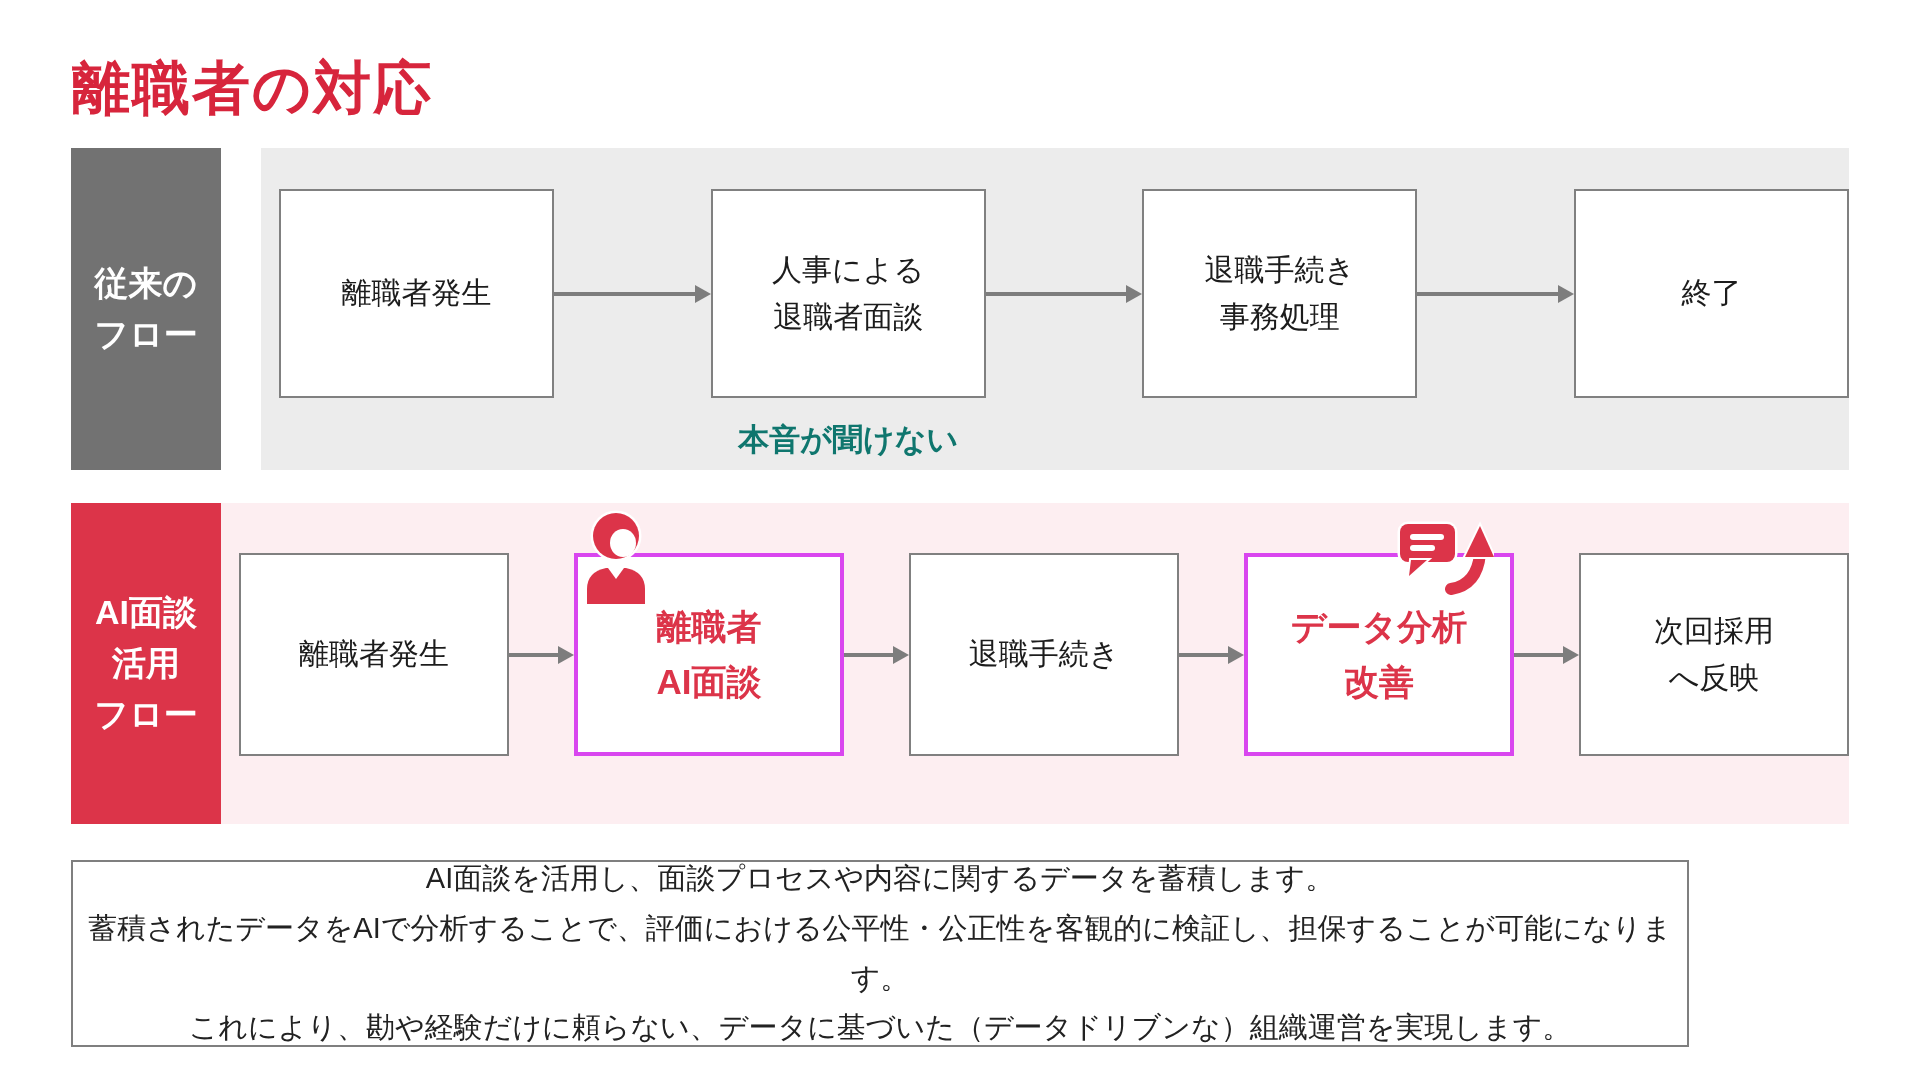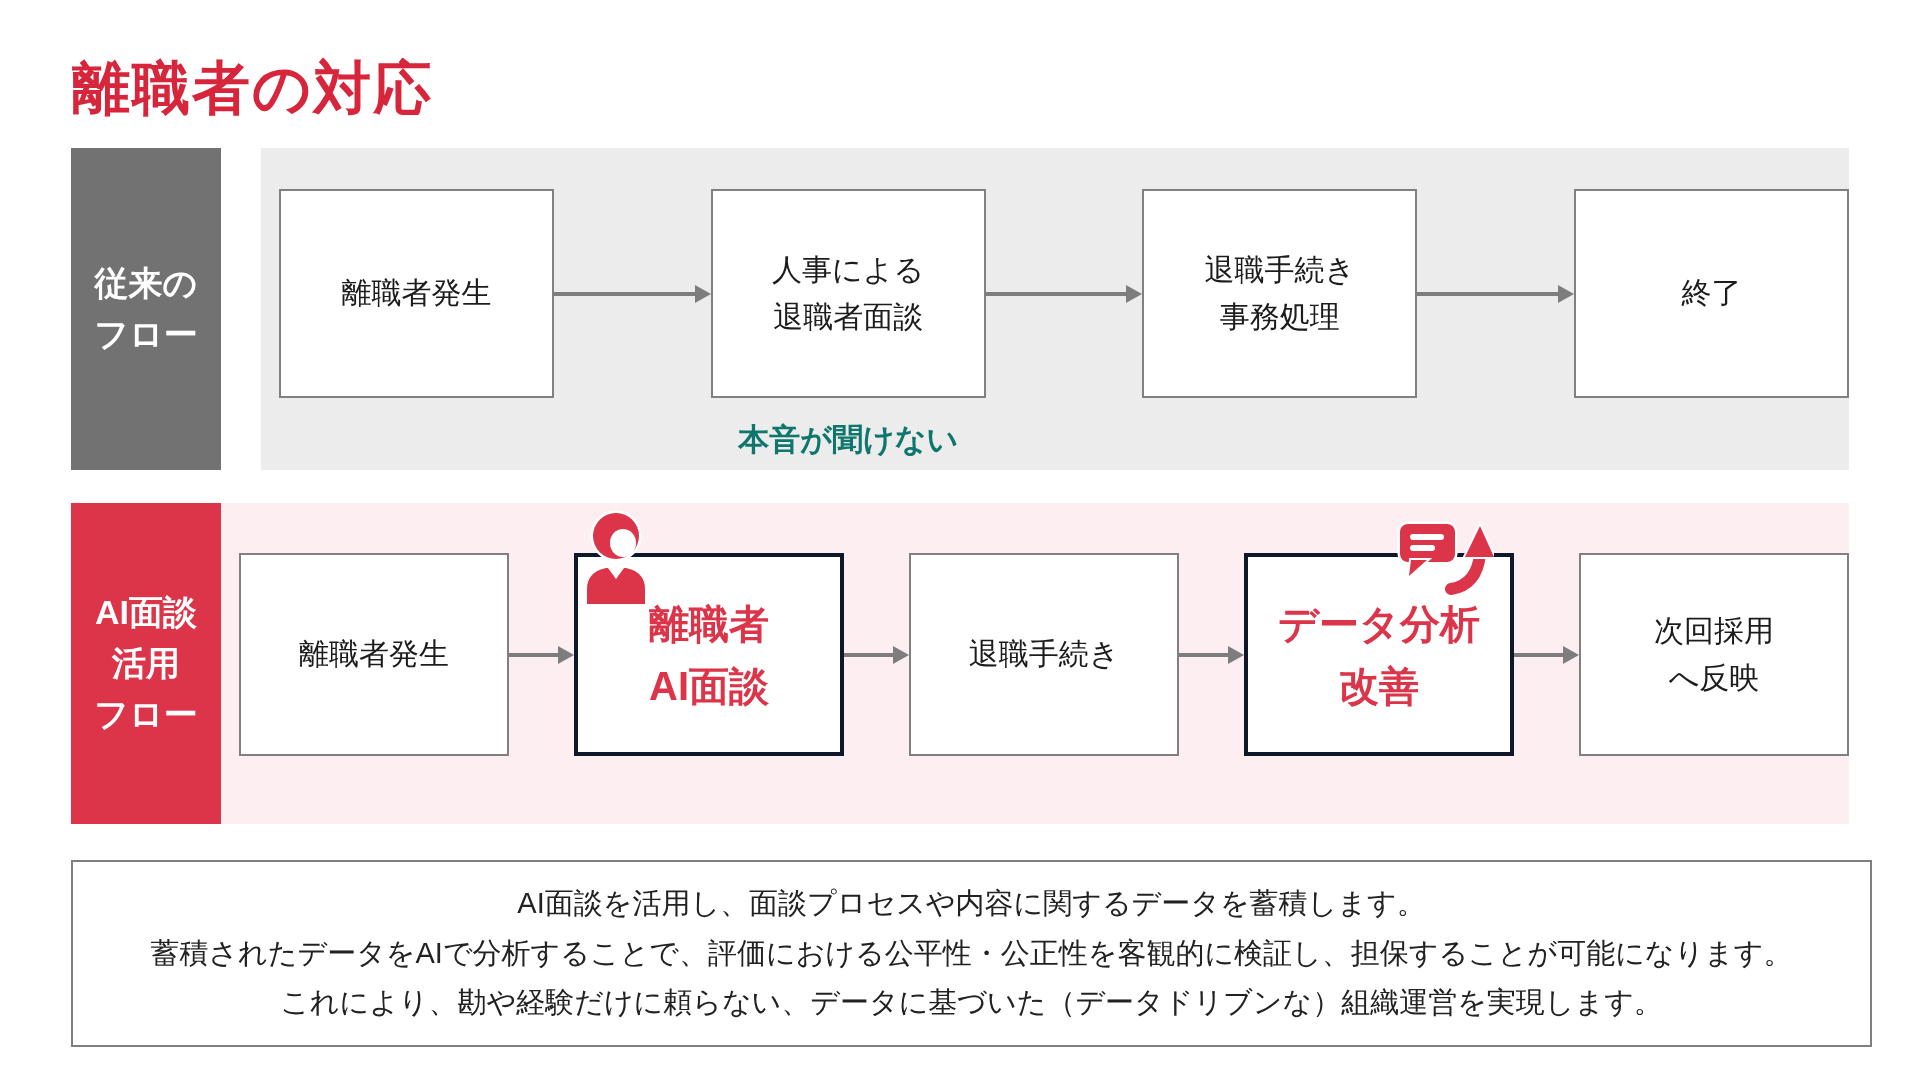--- a/index.html
+++ b/index.html
@@ -34,40 +34,40 @@
   .traditional .step-cell { width:275px; }
   .ai .step-cell { width:270px; }
 
   .step-box { background:#ffffff; border:2px solid #808080;
               display:flex; align-items:center; justify-content:center;
               text-align:center; font-size:30px; line-height:1.55; color:#1c1c1c;
               white-space:pre-line; }
   .traditional .step-box { height:209px; }
   .ai .step-box { height:203px; }
 
-  .step-box.highlight { border:4px solid #0f172a; color:#dc3449; font-weight:bold; font-size:40px; }
+  .step-box.highlight { border:4px solid #d946ef; color:#dc3449; font-weight:bold; font-size:35px; }
 
   .issue-note { position:absolute; top:230px; left:50%; transform:translateX(-50%);
                 white-space:nowrap; color:#0f766e; font-weight:bold; font-size:31px; }
 
   
   .arrow { flex:1 1 auto; display:flex; align-items:center; min-width:40px; }
   .traditional .arrow { height:209px; }
   .ai .arrow { height:203px; }
   .arrow-shaft { flex:1; height:4px; background:#7d7d7d; }
   .arrow-head { width:0; height:0; border-left:16px solid #7d7d7d;
                 border-top:9px solid transparent; border-bottom:9px solid transparent; }
 
   
   .corner-icon { position:absolute; pointer-events:none; }
   .corner-icon.person { left:8px; top:-44px; width:68px; height:95px; }
   .corner-icon.chat   { right:20px; top:-33px; width:98px; height:75px; }
 
   
-  .description-box { position:absolute; left:71px; top:860px; width:1801px; height:187px;
+  .description-box { position:absolute; left:71px; top:860px; width:1618px; height:187px;
                      border:2px solid #7f7f7f; background:#ffffff;
                      display:flex; flex-direction:column; justify-content:center;
                      text-align:center; font-size:29px; line-height:1.72; color:#222222; }
 </style>
 </head>
 <body>
 
 <div class="page">
 
   <h1 class="page-title">離職者の対応</h1>

